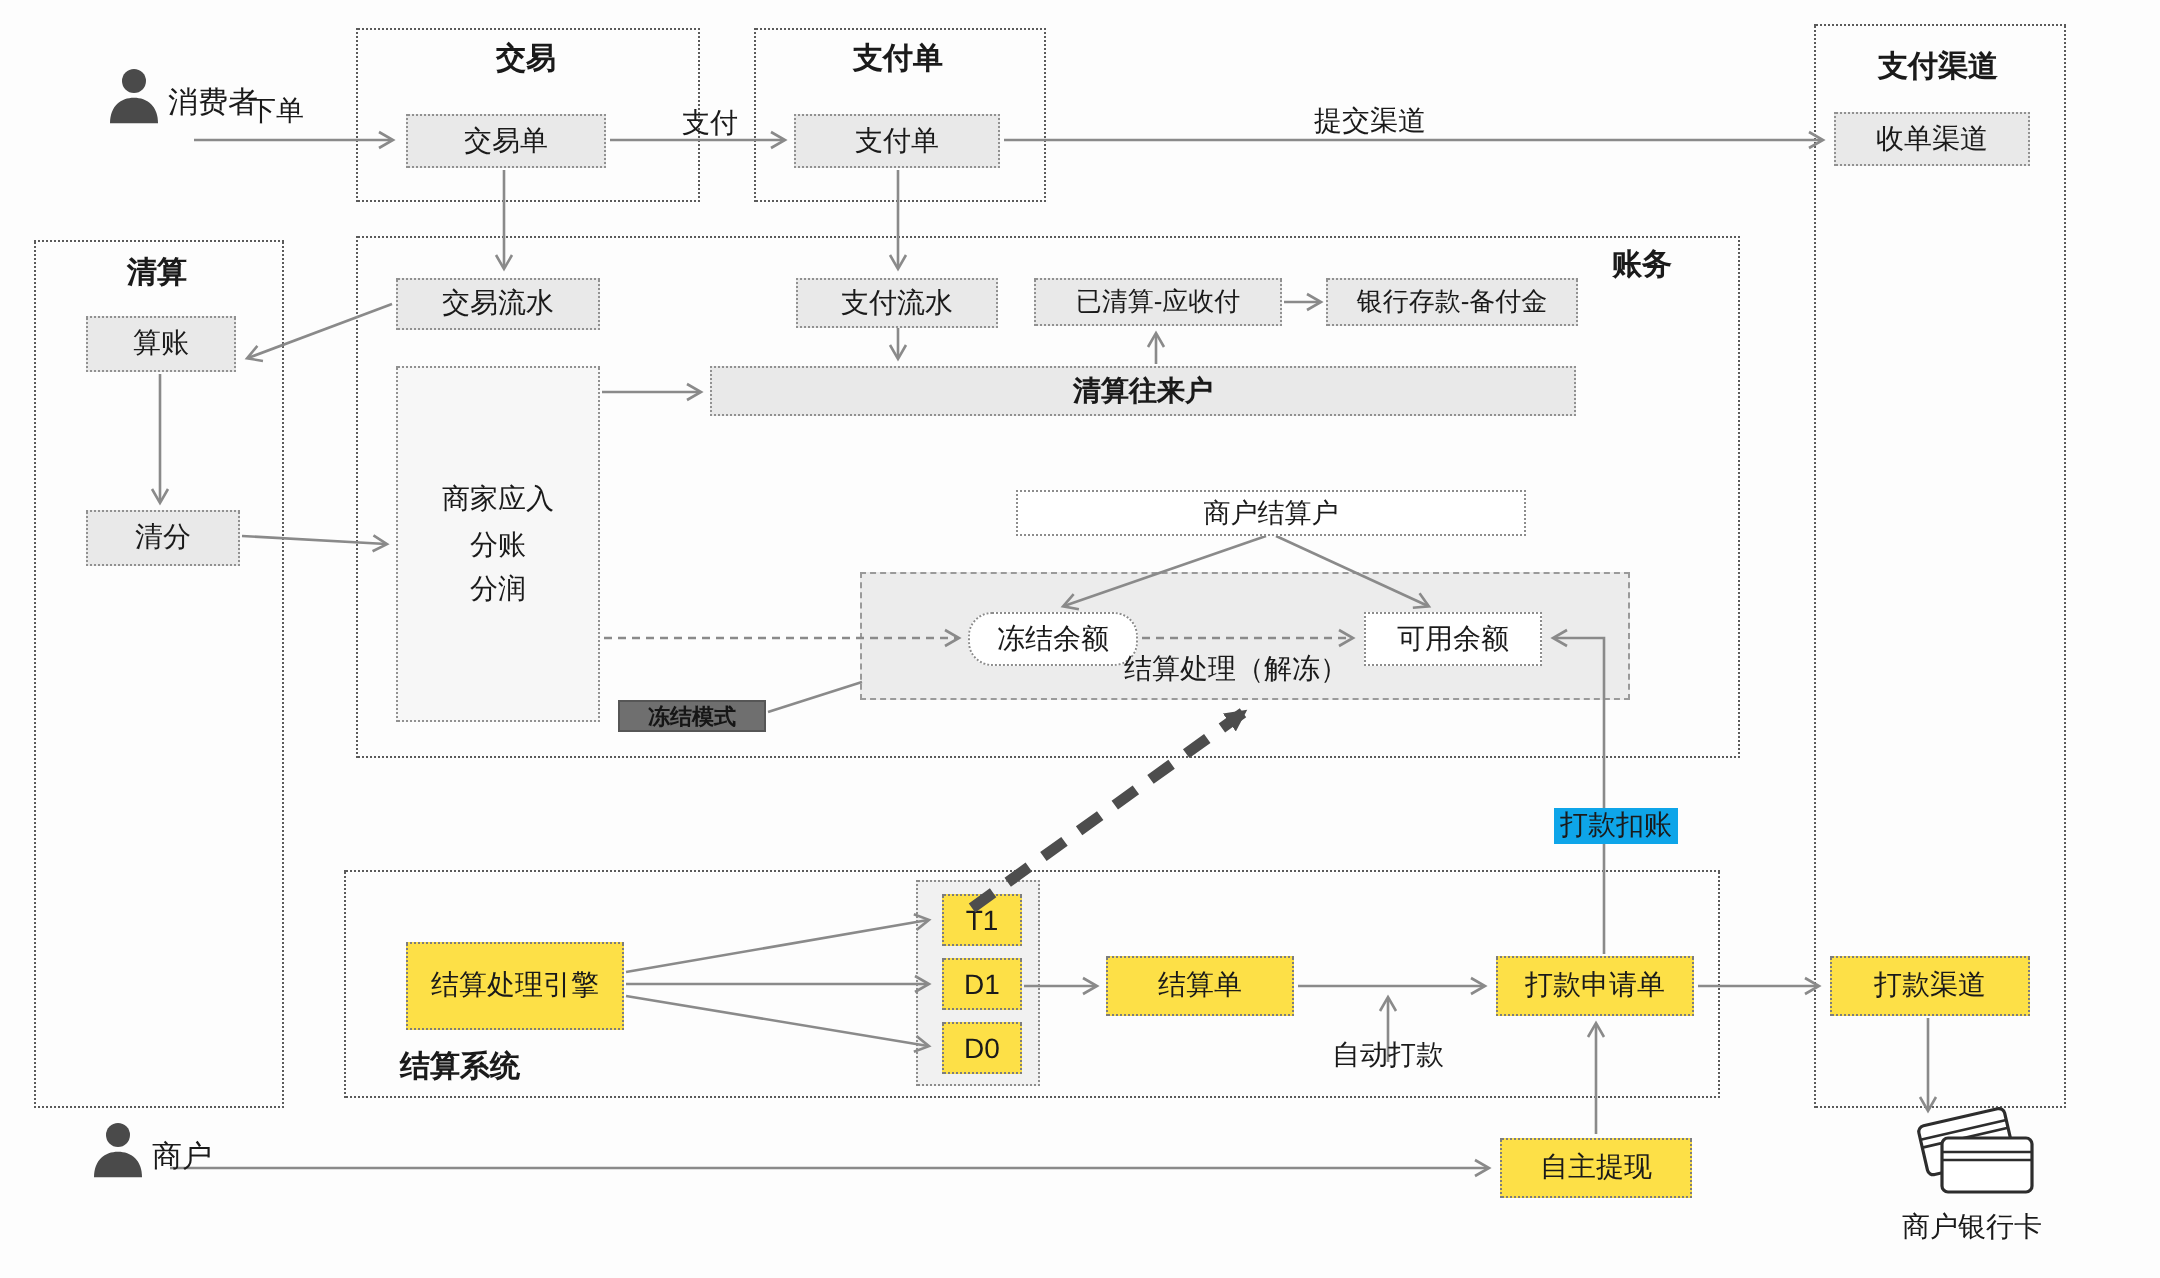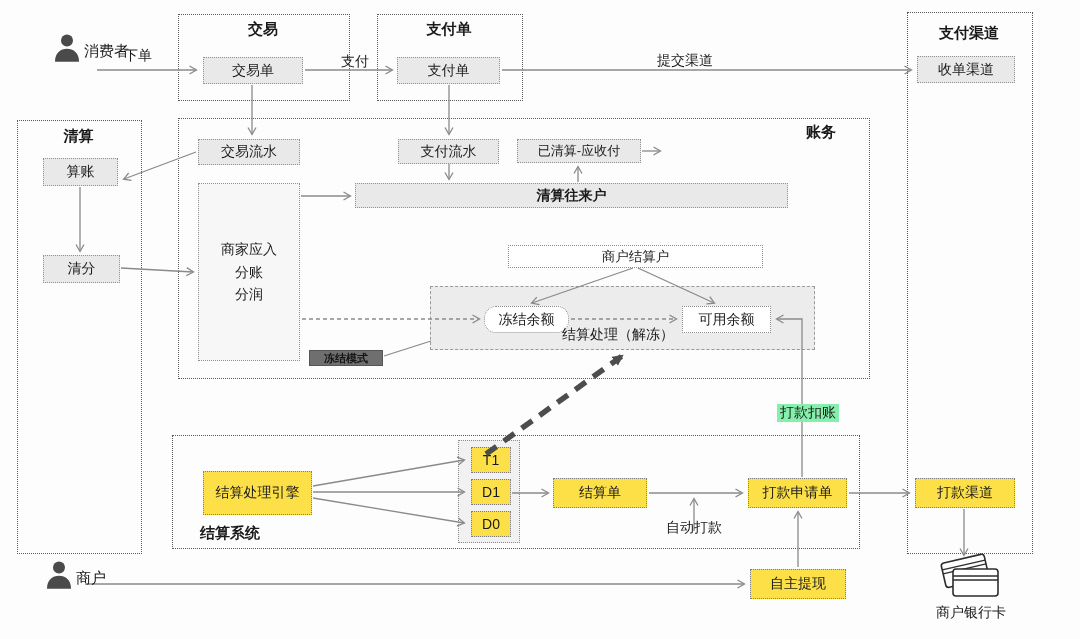--- a/index.html
+++ b/index.html
@@ -20,28 +20,28 @@
   .white{background:#ffffff;border:1px dotted #8c8c8c;}
   .med{background:#fde047;border:1px dotted #7d7d7d;}
   .dark{background:#6f6f6f;border:1px solid #565656;color:#161616;font-size:11px;font-weight:700;}
   .sm{font-size:13px;}
   .bold{font-weight:700;}
   
   .shade{position:absolute;background:#ececec;border:1px dashed #9a9a9a;z-index:2;box-sizing:border-box;}
   .tdwrap{position:absolute;background:#f1f1f1;border:1px dotted #8c8c8c;z-index:2;box-sizing:border-box;}
   
   .elabel{position:absolute;font-size:14px;font-weight:500;z-index:4;white-space:nowrap;}
-  .elabel.bg{background:#86efac;padding:0 3px;}
+  .elabel.bg{background:#0ea5e9;padding:0 3px;}
   
   svg.edges{position:absolute;left:0;top:0;z-index:2;pointer-events:none;}
   svg.edges-top{position:absolute;left:0;top:0;z-index:5;pointer-events:none;}
   
   .actor{position:absolute;z-index:3;display:flex;flex-direction:row;align-items:center;}
   .actor .alabel{font-size:15px;font-weight:500;margin-top:2px;white-space:nowrap;}
-  .cards{position:absolute;z-index:3;display:flex;flex-direction:column;align-items:flex-start;}
+  .cards{position:absolute;z-index:3;display:flex;flex-direction:column;align-items:center;}
   .cards .alabel{font-size:14px;font-weight:500;margin-top:1px;white-space:nowrap;}
   .multiline{flex-direction:column;line-height:1.6;white-space:nowrap;}
 </style>
 </head>
 <body>
 
 <div class="canvas">
 
   <div class="grp" style="left:178px;top:14px;width:170px;height:85px;"></div>
   <div class="grp-title" style="left:178px;top:20px;width:170px;text-align:center;">交易</div>
@@ -130,20 +130,21 @@
     </g>
   </svg>
 
   <div class="node light" style="left:203px;top:57px;width:100px;height:27px;">交易单</div>
   <div class="node light" style="left:397px;top:57px;width:103px;height:27px;">支付单</div>
   <div class="node light" style="left:917px;top:56px;width:98px;height:27px;text-align:right;">收单渠道</div>
 
   <div class="node light" style="left:198px;top:139px;width:102px;height:26px;">交易流水</div>
   <div class="node light" style="left:398px;top:139px;width:101px;height:25px;">支付流水</div>
   <div class="node light sm" style="left:517px;top:139px;width:124px;height:24px;">已清算-应收付</div>
+  <div class="node light sm" style="left:663px;top:139px;width:126px;height:24px;">银行存款-备付金</div>
   <div class="node light bold" style="left:355px;top:183px;width:433px;height:25px;">清算往来户</div>
 
   <div class="node light" style="left:43px;top:158px;width:75px;height:28px;">算账</div>
   <div class="node light" style="left:43px;top:255px;width:77px;height:28px;">清分</div>
 
   <div class="node pale multiline" style="left:198px;top:183px;width:102px;height:178px;">
     <span>商家应入</span>
     <span>分账</span>
     <span>分润</span>
   </div>

